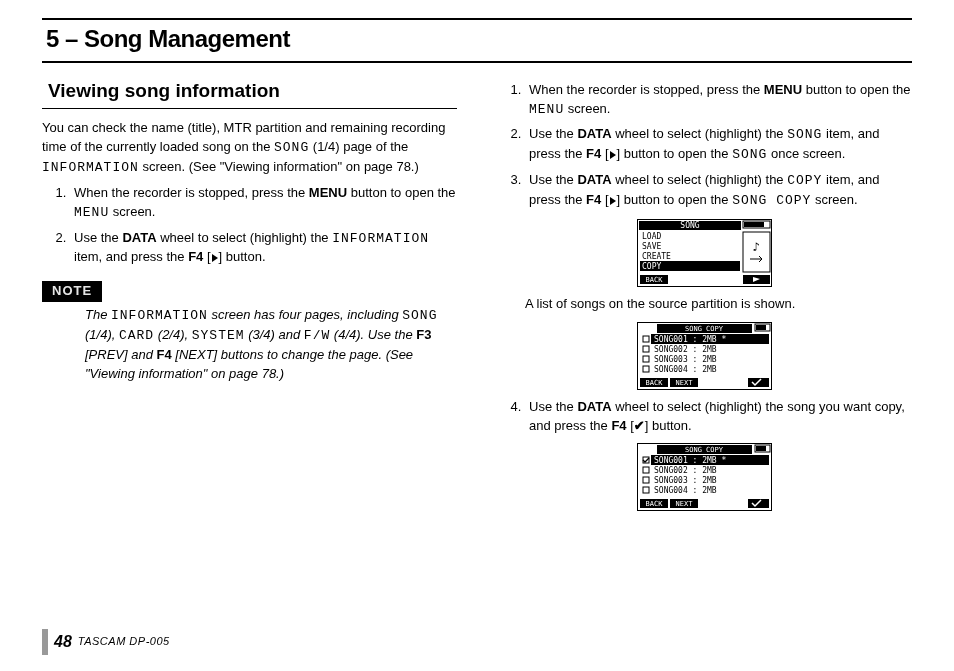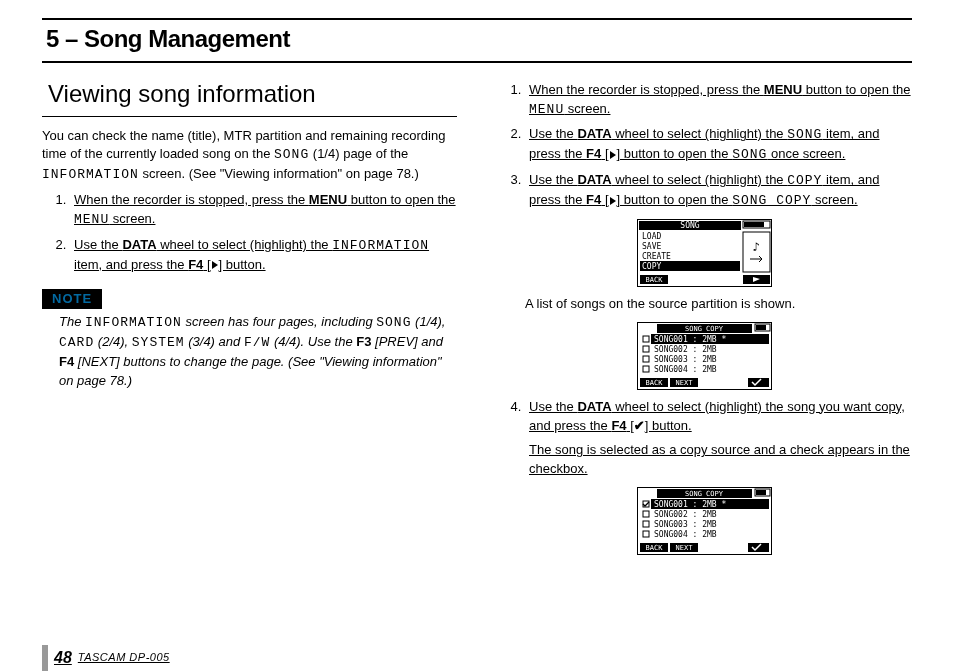--- a/index.html
+++ b/index.html
@@ -32,70 +32,68 @@
   }
   .columns {
     display: flex;
     gap: 40px;
   }
   .col {
     flex: 1;
     min-width: 0;
   }
   h2 {
-    font-size: 24px;
-    font-weight: 400;
+    font-size: 19px;
+    font-weight: 700;
     border-bottom: 1px solid #000;
     padding: 0 0 4px 6px;
     margin: 0 0 10px 0;
   }
   p { margin: 0 0 6px 0; }
   ol {
     padding-left: 28px;
     margin: 4px 0 8px 0;
-    text-decoration: underline;
   }
   ol li {
     margin-bottom: 6px;
     padding-left: 4px;
   }
   .lcdtext {
     font-family: "Courier New", monospace;
     letter-spacing: 1px;
     font-size: 13px;
   }
   .note-label {
     display: inline-block;
     background: #000;
-    color: #0369a1;
+    color: #e5e5e5;
     font-weight: 700;
     padding: 1px 10px;
     margin: 6px 0 4px 0;
     letter-spacing: 1px;
   }
   .note-body {
     font-style: italic;
-    margin-left: 17px;
+    margin-left: 43px;
   }
   .b { font-weight: 700; font-style: normal; }
   .screenshot {
     margin: 8px auto 8px auto;
     width: 135px;
   }
   svg.lcd { display: block; }
   .caption {
     margin: 4px 0 6px 28px;
   }
   .footer {
     position: absolute;
     left: 42px;
-    bottom: 0;
+    bottom: 16px;
     display: flex;
     align-items: center;
-    text-decoration: underline;
   }
   .footer-bar {
     width: 6px;
     height: 26px;
     background: #999;
     margin-right: 6px;
   }
   .footer-page {
     font-size: 16px;
     font-weight: 800;
@@ -215,21 +213,20 @@
           <rect x="33" y="56" width="28" height="9" fill="#000"></rect>
           <text x="47" y="63" fill="#fff" font-family="monospace" font-size="7" text-anchor="middle">NEXT</text>
           <rect x="111" y="56" width="21" height="9" fill="#000"></rect>
           <path d="M115 60 l3 3 l6 -6" stroke="#fff" fill="none" stroke-width="1.5"></path>
         </svg>
       </div>
 
       <ol start="4">
         <li>
           <span>Use the </span><b>DATA</b><span> wheel to select (highlight) the song you want copy, and press the </span><b>F4</b><span> [</span><span class="check">✔</span><span>] button.</span>
-          <p style="margin-top:6px">The song is selected as a copy source and a check appears in the checkbox.</p>
         </li>
       </ol>
 
       <div class="screenshot">
         <svg class="lcd" width="135" height="68" viewBox="0 0 135 68">
           <rect x="0.5" y="0.5" width="134" height="67" fill="#fff" stroke="#000"></rect>
           <rect x="20" y="2" width="95" height="9" fill="#000"></rect>
           <text x="67" y="9" fill="#fff" font-family="monospace" font-size="7" text-anchor="middle">SONG COPY</text>
           <rect x="118" y="2" width="15" height="7" fill="none" stroke="#000"></rect>
             <rect x="119" y="3" width="10" height="5" fill="#000"></rect>

